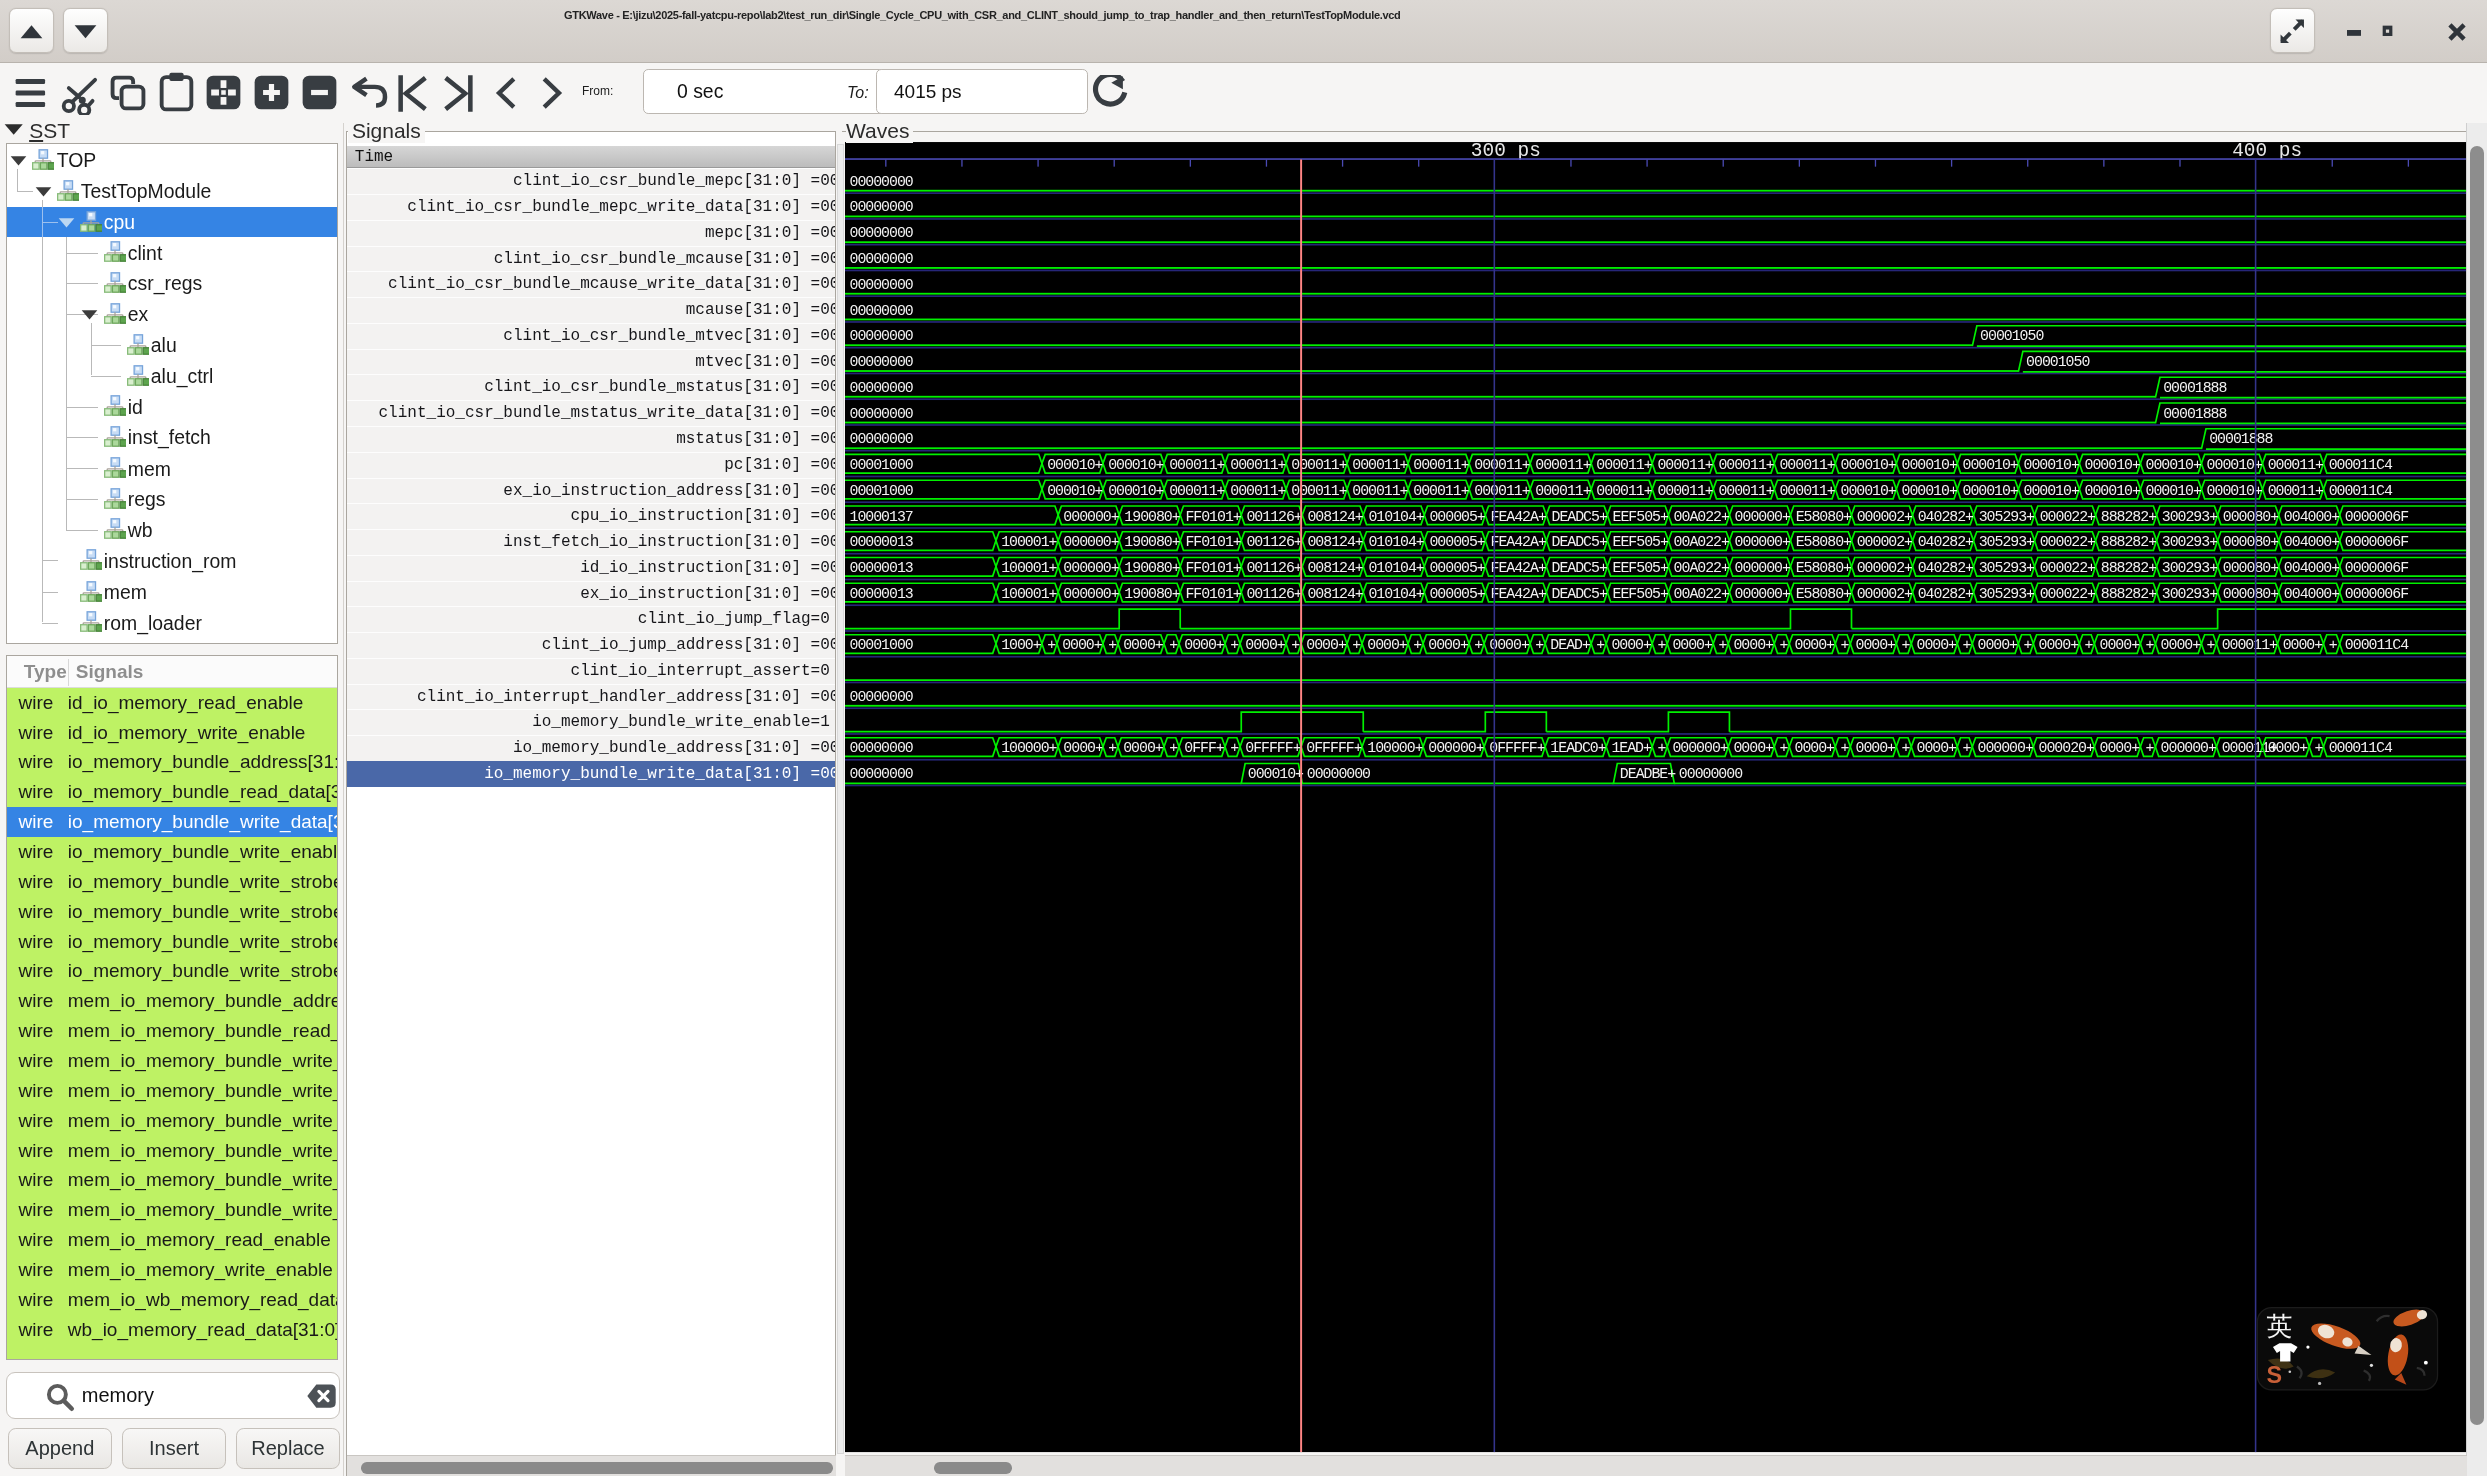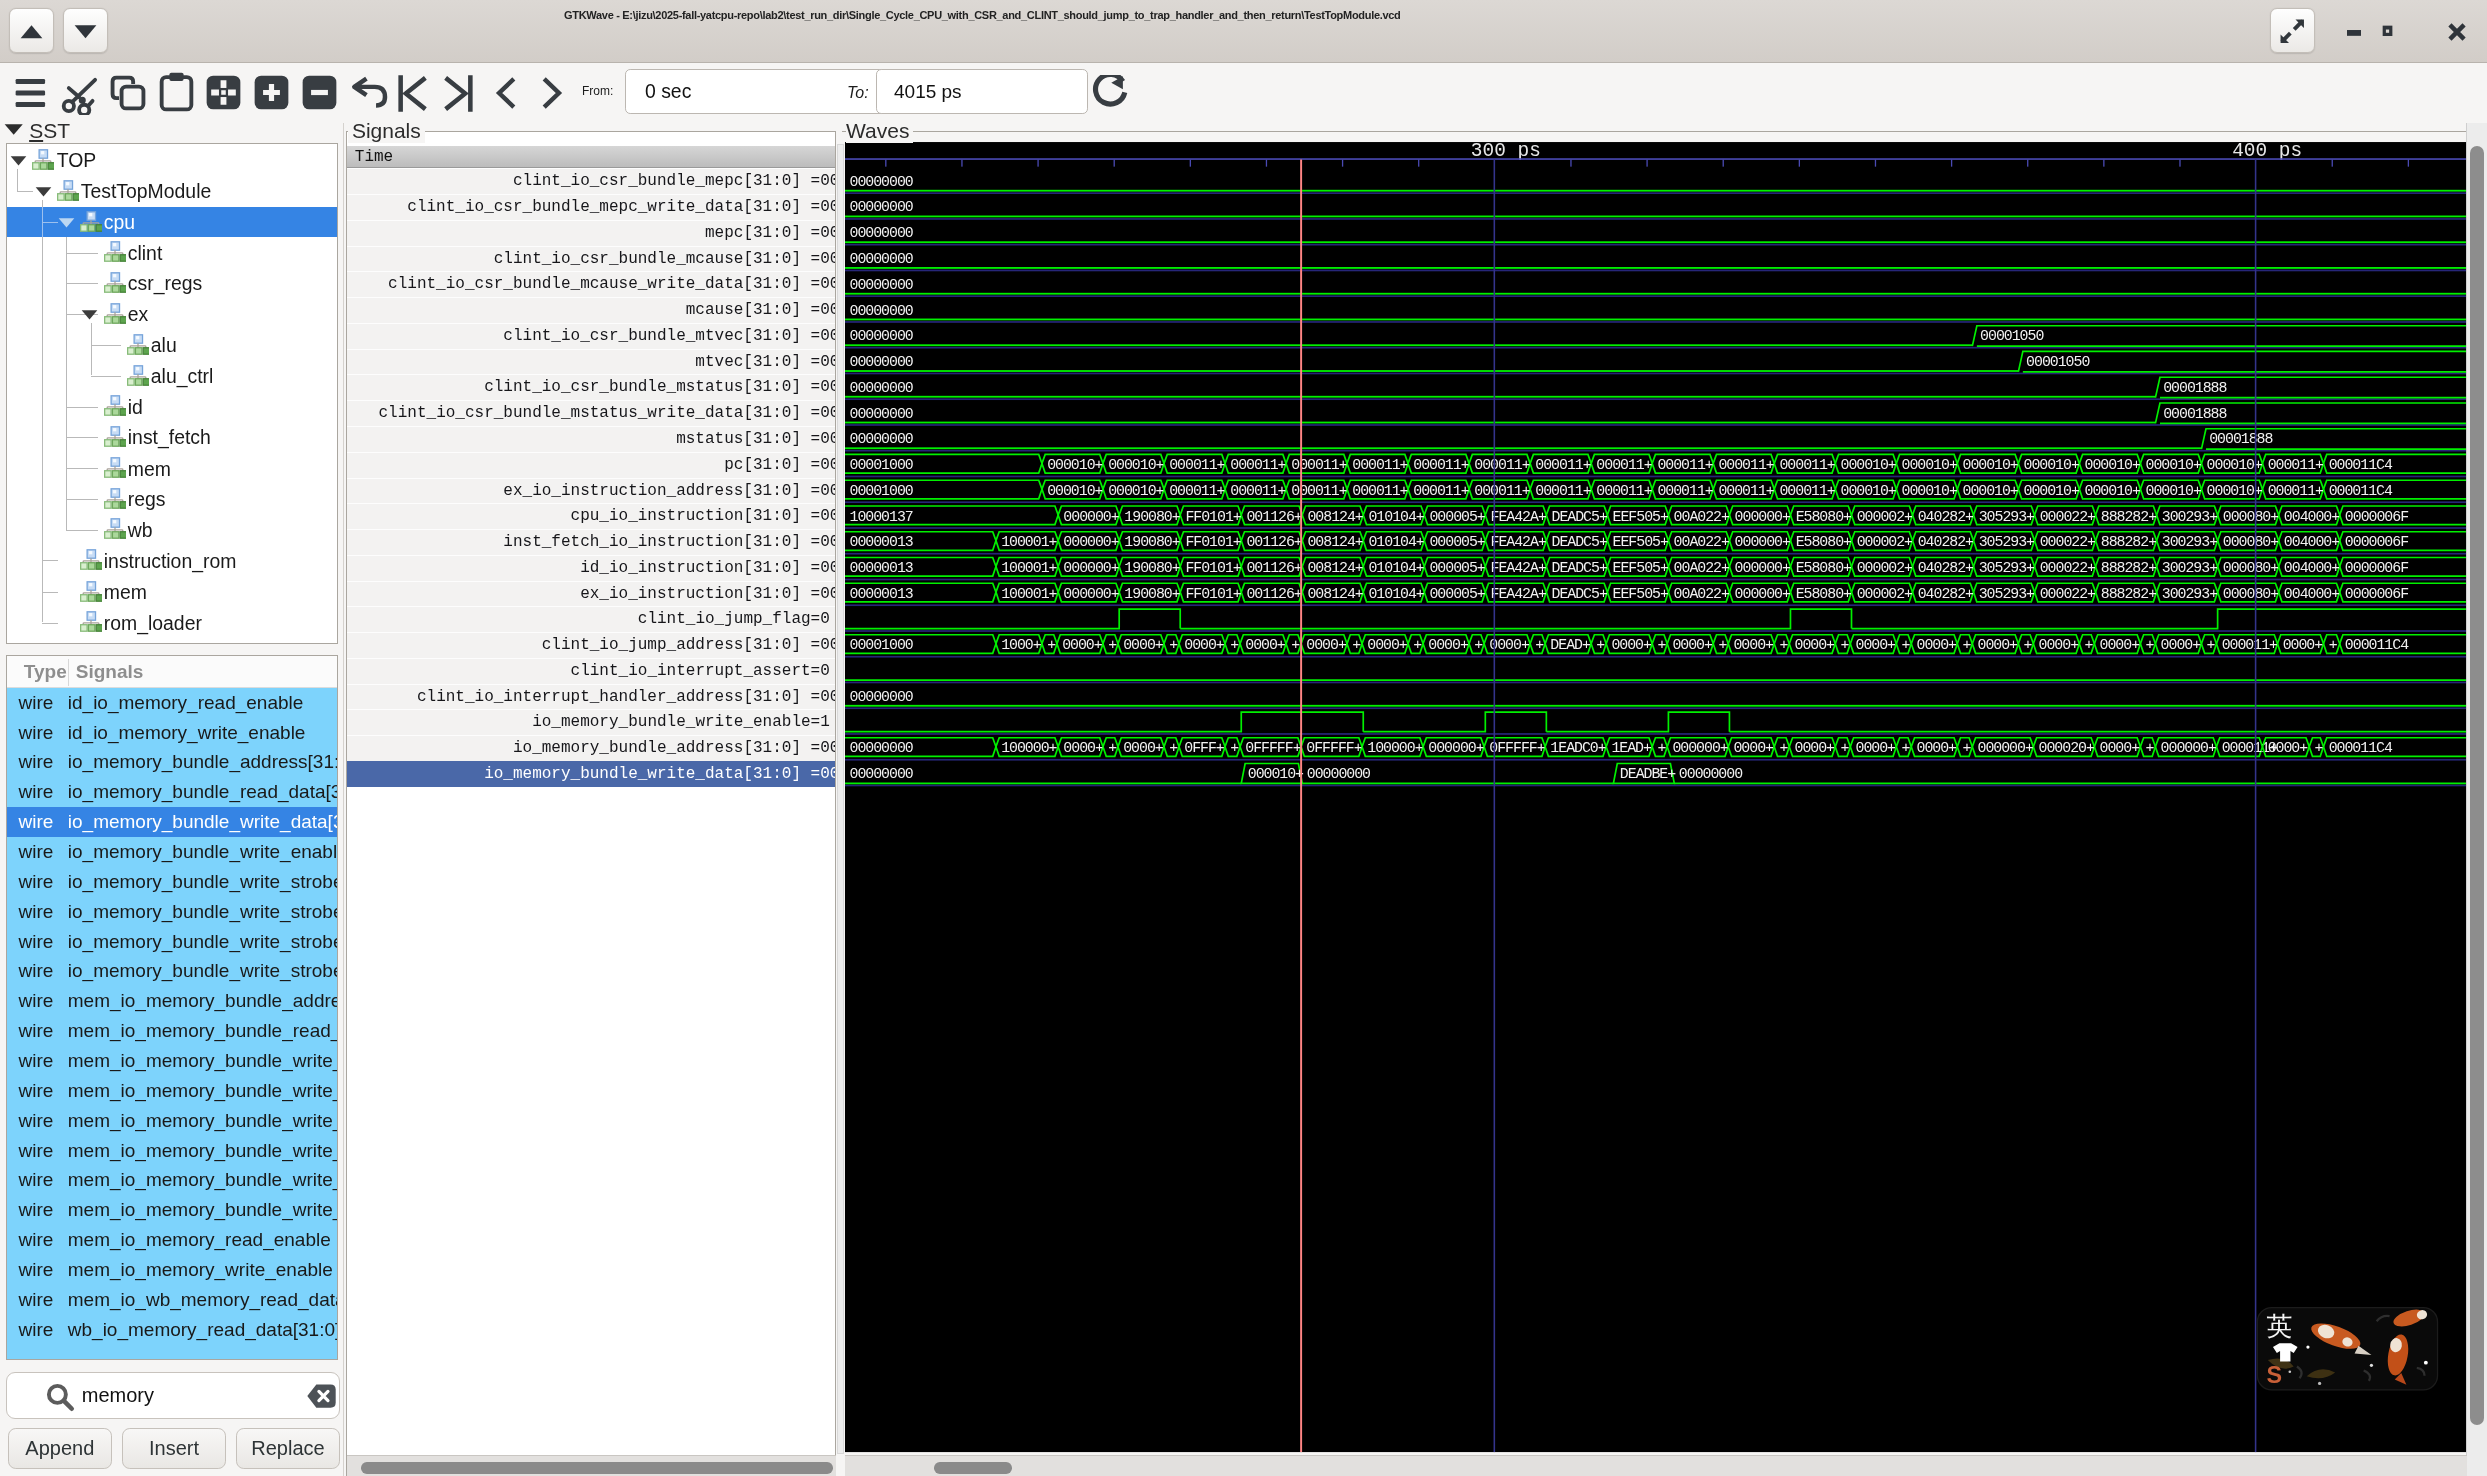--- a/index.html
+++ b/index.html
@@ -10,21 +10,21 @@
 .tbtn { position:absolute; top:8.4px; width:45px; height:45px; background:linear-gradient(#fefefe,#ebe9e6); border:0.6px solid #c3beb8; border-radius:7.1px; box-shadow:0 0.6px 1.3px rgba(0,0,0,.12); }
 #wtitle { position:absolute; top:9px; left:564px; width:1406px; text-align:left; font-size:11px; font-weight:bold; color:#222; letter-spacing:-0.3px; white-space:nowrap; }
 #wsub { position:absolute; top:36px; left:544px; width:1399px; text-align:center; font-size:15px; color:#7f7b77; }
 .ab { position:absolute; }
 #sstlab { position:absolute; left:3.9px; top:119px; font-size:21px; color:#2c2c2c; }
 #treep { position:absolute; left:5.8px; top:143px; width:332px; height:501px; background:#fff; border:1.3px solid #aaa69f; overflow:hidden; }
 .tln { position:absolute; background:#b9b9b9; }
 .tlab { position:absolute; font-size:19.4px; color:#1a1a1a; height:26px; line-height:26px; }
 .tsel { color:#fff; }
 .oi { position:absolute; }
-#wiret { position:absolute; left:5.8px; top:655px; width:332px; height:705px; background:#7dd3fc; border:1.3px solid #aaa69f; overflow:hidden;text-decoration:underline; }
+#wiret { position:absolute; left:5.8px; top:655px; width:332px; height:705px; background:#bef264; border:1.3px solid #aaa69f; overflow:hidden;text-decoration:underline; }
 #wirehead { position:absolute; left:0; top:0; width:100%; height:32px; background:#fbfbfb; border-bottom:1.3px solid #dcdcdc; }
 .wirerow { position:absolute; left:0; width:100%; height:30px; line-height:30px; font-size:19px; color:#191919; white-space:nowrap; }
 .wsel { background:#3584e4; color:#fff; }
 .wt { position:absolute; left:11.7px; }
 .wn { position:absolute; left:61px; }
 #search { position:absolute; left:5.8px; top:1372px; width:334px; height:47px; background:#fff; border:1.3px solid #c8c3bd; border-radius:9px; }
 .btn { position:absolute; top:1428px; height:41px; background:linear-gradient(#f8f7f6,#e9e7e4); border:1.3px solid #c6c1bb; border-radius:7.8px; font-size:20px; color:#2e3436; text-align:center; line-height:38px; }
 #sigp { position:absolute; left:346px; top:131px; width:490px; height:1346px; border:1.3px solid #aaa69f; border-bottom:none; background:#fff; overflow:hidden; }
 #sighead { position:absolute; left:0; top:14.2px; width:488px; height:22px; background:linear-gradient(#d6d6d6,#bcbcbc); border-bottom:0.6px solid #9a9a9a; font:16px "Liberation Mono", monospace; color:#111; padding-left:7.8px; line-height:22px; }
 .sigrow { position:absolute; left:0; width:488px; height:26px; background:#f3f2f1; border-top:1.3px solid #fdfdfd; font:16px "Liberation Mono", monospace; color:#16161a; line-height:24.6px; }
@@ -116,21 +116,21 @@
 <path d="M 31 4 L 8 26 L 31 48" stroke="#383d42" stroke-width="7" fill="none"></path>
 </svg>
 <svg class="ab" style="left:541px;top:12.3px" width="23" height="34" viewBox="0 0 36 52">
 <path d="M 5 4 L 28 26 L 5 48" stroke="#383d42" stroke-width="7" fill="none"></path>
 </svg>
 <svg class="ab" style="left:1092px;top:11px" width="36" height="36" viewBox="0 0 56 56">
 <path d="M 48 10 A 23 23 0 1 0 51 27" stroke="#383d42" stroke-width="8" fill="none"></path>
 <path d="M 48 2 L 48 22 L 30 12 Z" fill="#383d42"></path>
 </svg>
  <div style="position:absolute;left:582px;top:20px;font-size:12px;color:#1d1d1d;">From:</div>
- <div style="position:absolute;left:625px;top:5.2px;width:262px;height:45px;background:#fff;border:1.3px solid #bcb7b1;border-radius:5.2px;font-size:19.4px;color:#111;line-height:43px;padding-left:19px;">0 sec</div>
+ <div style="position:absolute;left:643px;top:5.2px;width:262px;height:45px;background:#fff;border:1.3px solid #bcb7b1;border-radius:5.2px;font-size:19.4px;color:#111;line-height:43px;padding-left:33px;">0 sec</div>
  <div style="position:absolute;left:847px;top:20px;font-size:16px;color:#1d1d1d;font-style:italic;">To:</div>
  <div style="position:absolute;left:876px;top:5.2px;width:212px;height:45px;background:#fff;border:1.3px solid #bcb7b1;border-radius:5.2px;font-size:19px;color:#111;line-height:43px;padding-left:17px;">4015 ps</div>
 </div>
 <div id="sstlab"><svg style="position:relative;top:-1.9px" width="19.4" height="13" viewBox="0 0 30 20">
         <path d="M 1 2 L 29 2 L 15 18 Z" fill="#2c2c2c"></path>
       </svg> <span style="text-decoration:underline">S</span>ST</div>
 <div id="treep">
       <div class="tln" style="left:10.4px;top:25px;width:1.3px;height:22px"></div>
 <div class="tln" style="left:10.4px;top:47px;width:16px;height:1.3px"></div>
 <div class="tln" style="left:35px;top:56px;width:1.3px;height:422px"></div>

